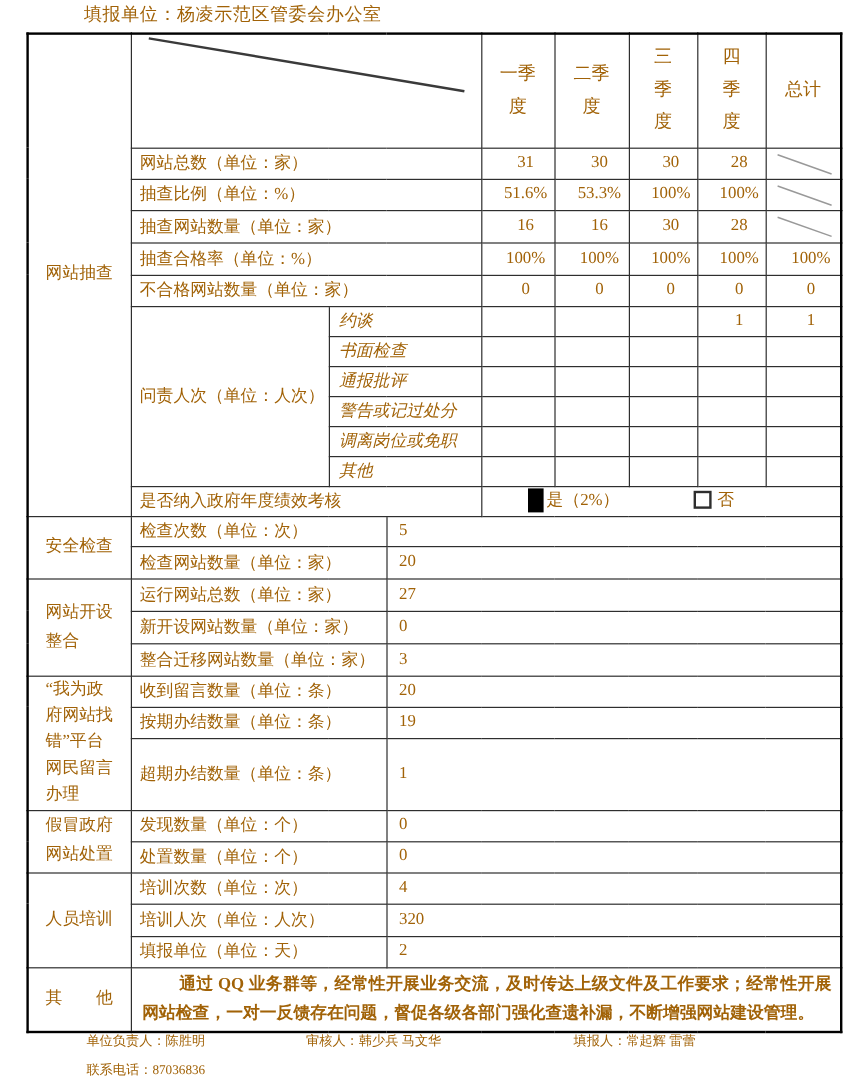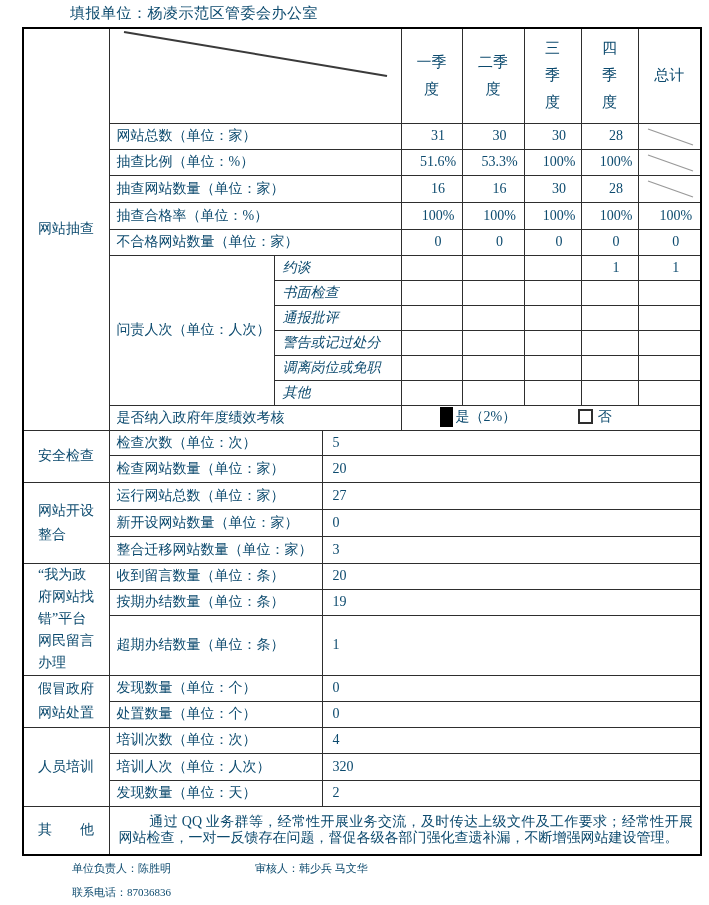--- a/index.html
+++ b/index.html
@@ -1,21 +1,21 @@
 <!DOCTYPE html>
 <html><head>
 <meta charset="utf-8">
 <style>
   html,body{margin:0;padding:0;background:#fff;}
   .page{
     position:relative;
     width:709px;height:905px;
     background:#fff;
     font-family:"Liberation Serif","DejaVu Serif",serif;
-    color:#0c4a6e;
+    color:#a16207;
     overflow:hidden;
   }
   .report-unit{
     position:absolute;left:70px;top:2px;
     font-size:15px;line-height:22px;letter-spacing:.5px;
   }
   table.report{
     position:absolute;left:22px;top:27px;
     width:678px;
     border-collapse:collapse;table-layout:fixed;
@@ -63,21 +63,22 @@
   .chk{display:inline-block;}
   .chk-no{margin-left:58px;}
   .box{display:inline-block;vertical-align:middle;}
   .box-filled{width:13px;height:20px;background:#000;margin-right:3px;margin-top:-2px;}
   .box-empty{width:11px;height:11px;border:2px solid #2e2e2e;margin-right:5px;margin-top:-2px;}
   
   td.other-content{
     padding:2px 7px 2px 9px;
     text-indent:2.2em;
     text-align:justify;
-    line-height:16px;
+    line-height:24px;
+    font-weight:bold;
   }
   
   .fline{position:absolute;font-size:11px;line-height:20px;white-space:nowrap;}
   .f-head{left:72px;top:858px;}
   .f-review{left:255px;top:858px;}
   .f-filler{left:478px;top:858px;}
   .f-phone{left:72px;top:882px;}
   .f-date{left:432px;top:882px;}
 </style>
 </head>
@@ -277,29 +278,30 @@
     <tr class="r26">
       <td class="cat" rowspan="3">人员培训</td>
       <td class="label" colspan="2">培训次数（单位：次）</td>
       <td class="val" colspan="6">4</td>
     </tr>
     <tr class="r27">
       <td class="label" colspan="2">培训人次（单位：人次）</td>
       <td class="val" colspan="6">320</td>
     </tr>
     <tr class="r26">
-      <td class="label" colspan="2">发现数量（单位：天）</td>
+      <td class="label" colspan="2">填报单位（单位：天）</td>
       <td class="val" colspan="6">2</td>
     </tr>
 
     <tr class="r49">
       <td class="cat">其　　他</td>
       <td class="other-content" colspan="8">通过 QQ 业务群等，经常性开展业务交流，及时传达上级文件及工作要求；经常性开展网站检查，一对一反馈存在问题，督促各级各部门强化查遗补漏，不断增强网站建设管理。</td>
     </tr>
 
     </tbody>
   </table>
 
   <span class="fline f-head">单位负责人：陈胜明</span>
   <span class="fline f-review">审核人：韩少兵 马文华</span>
+  <span class="fline f-filler">填报人：常起辉 雷蕾</span>
   <span class="fline f-phone">联系电话：87036836</span>
 
 </div>
 
 </body></html>

